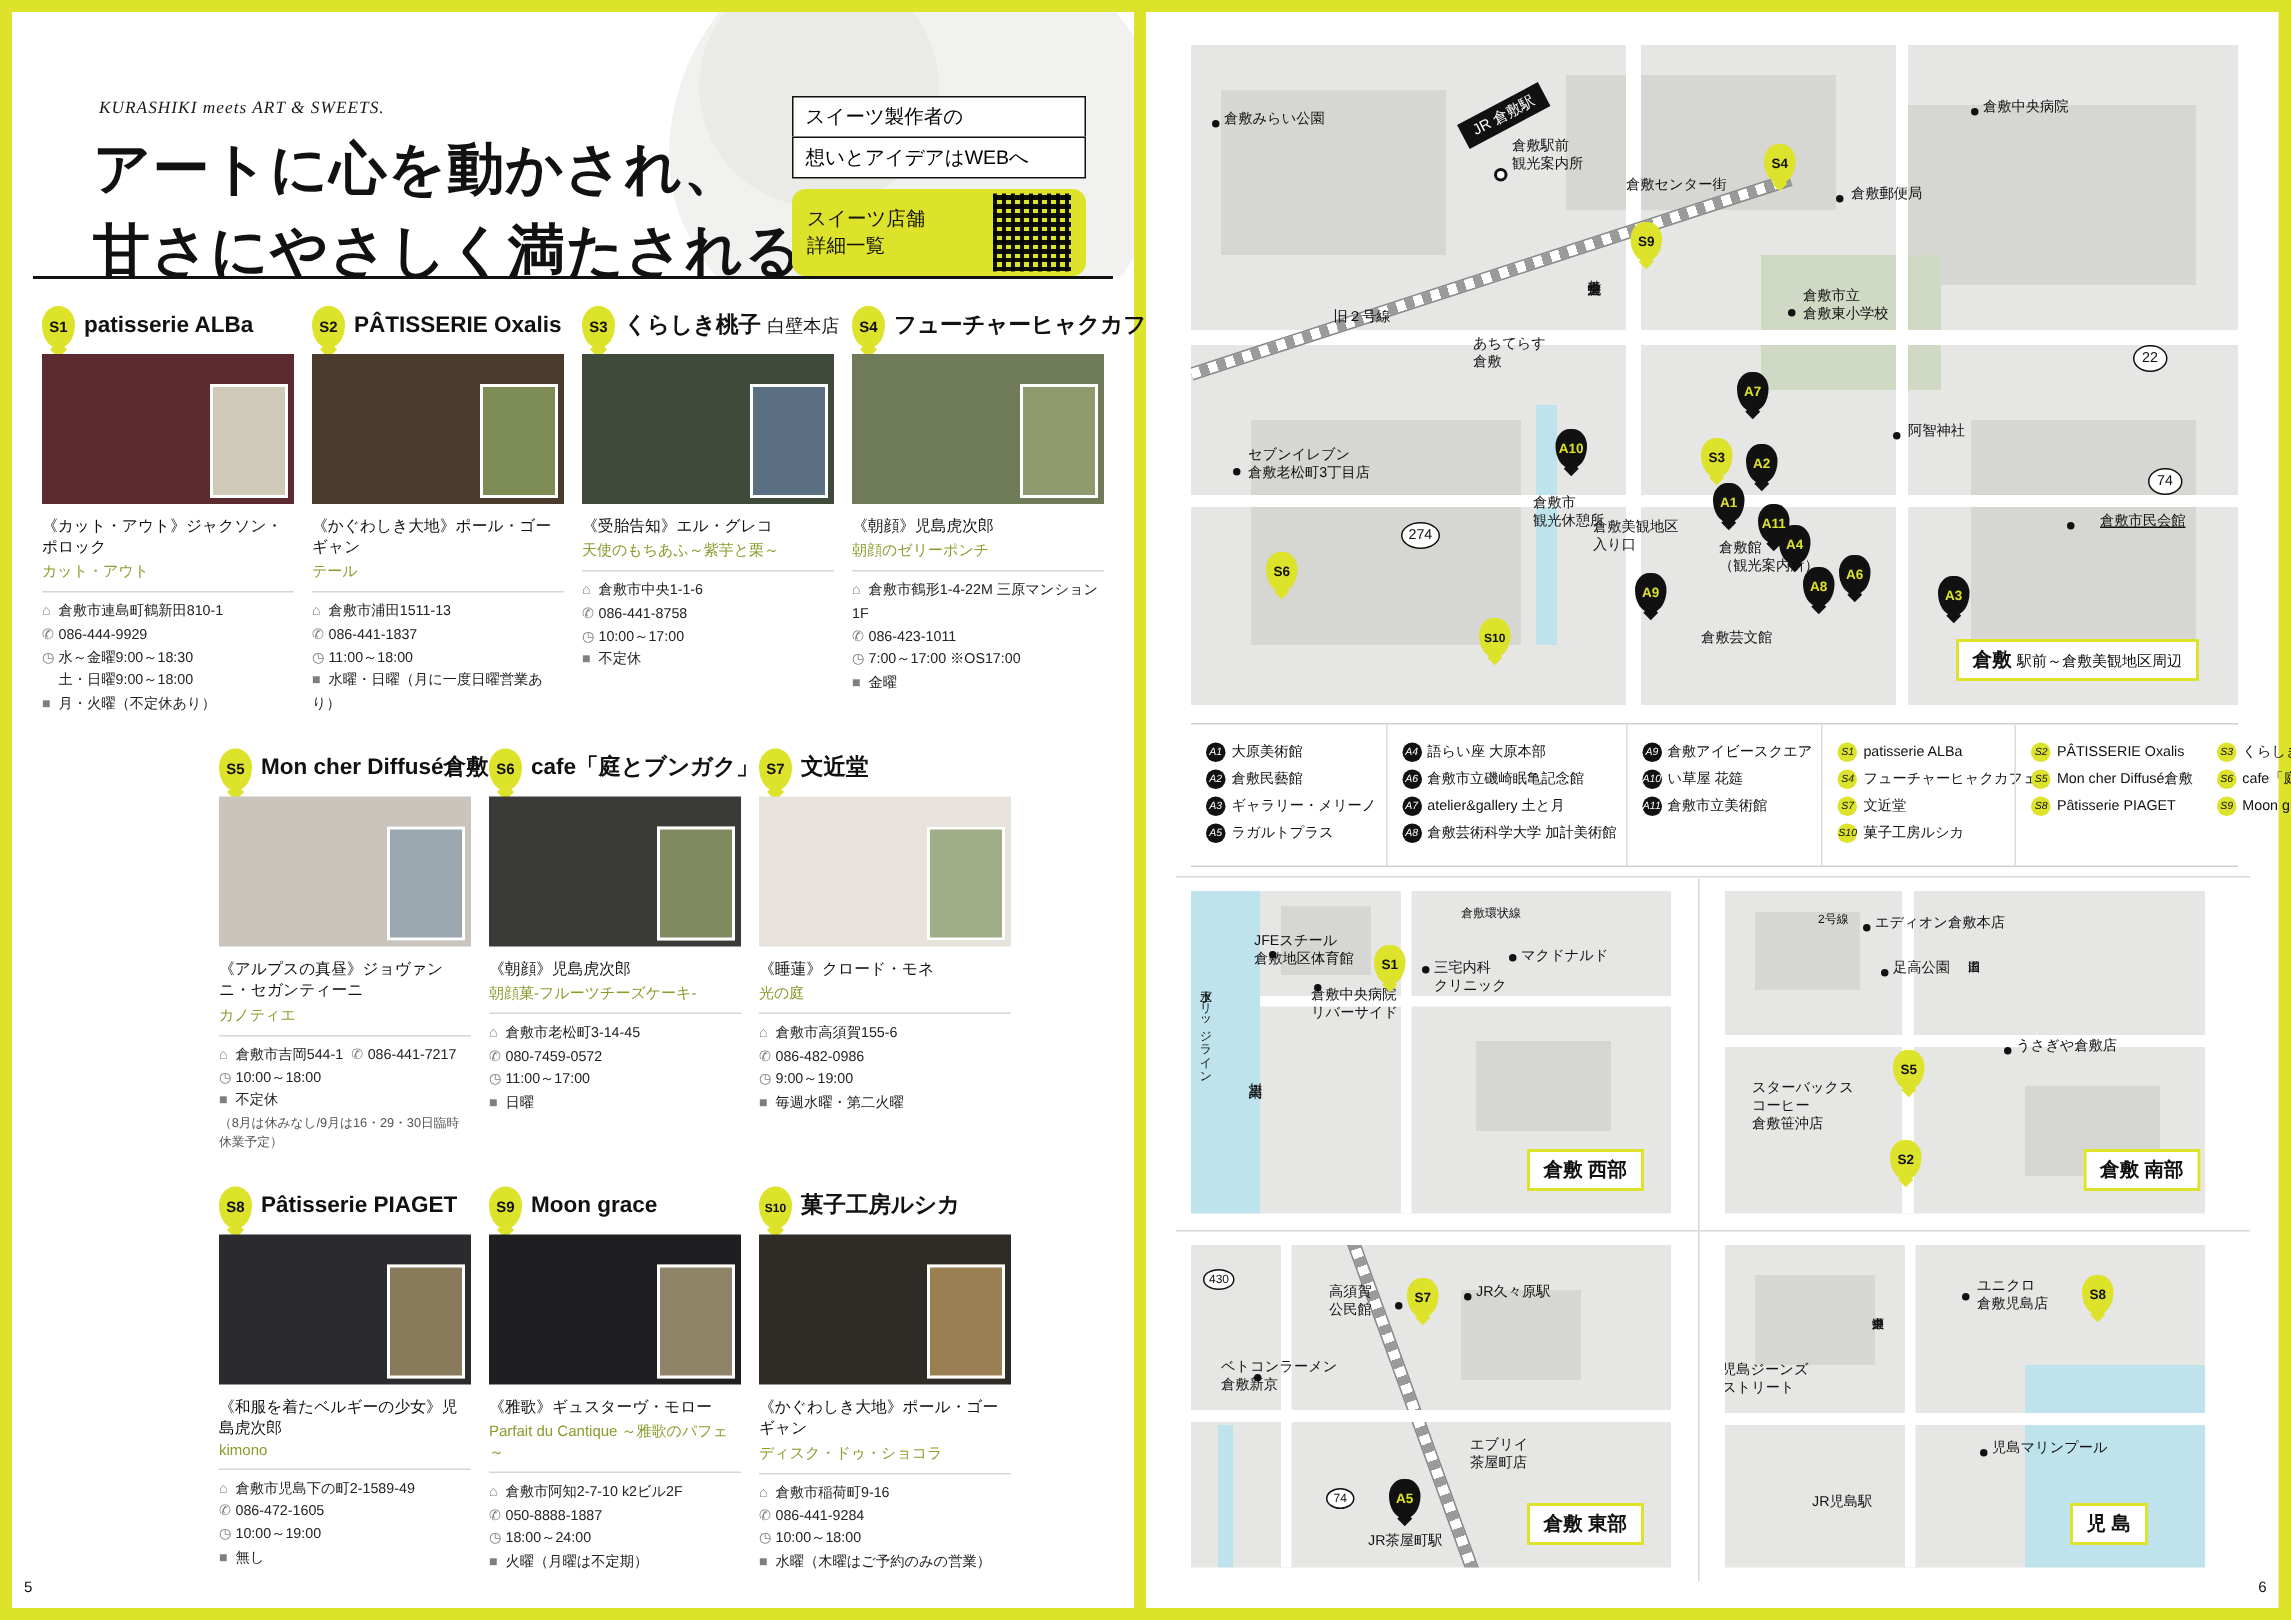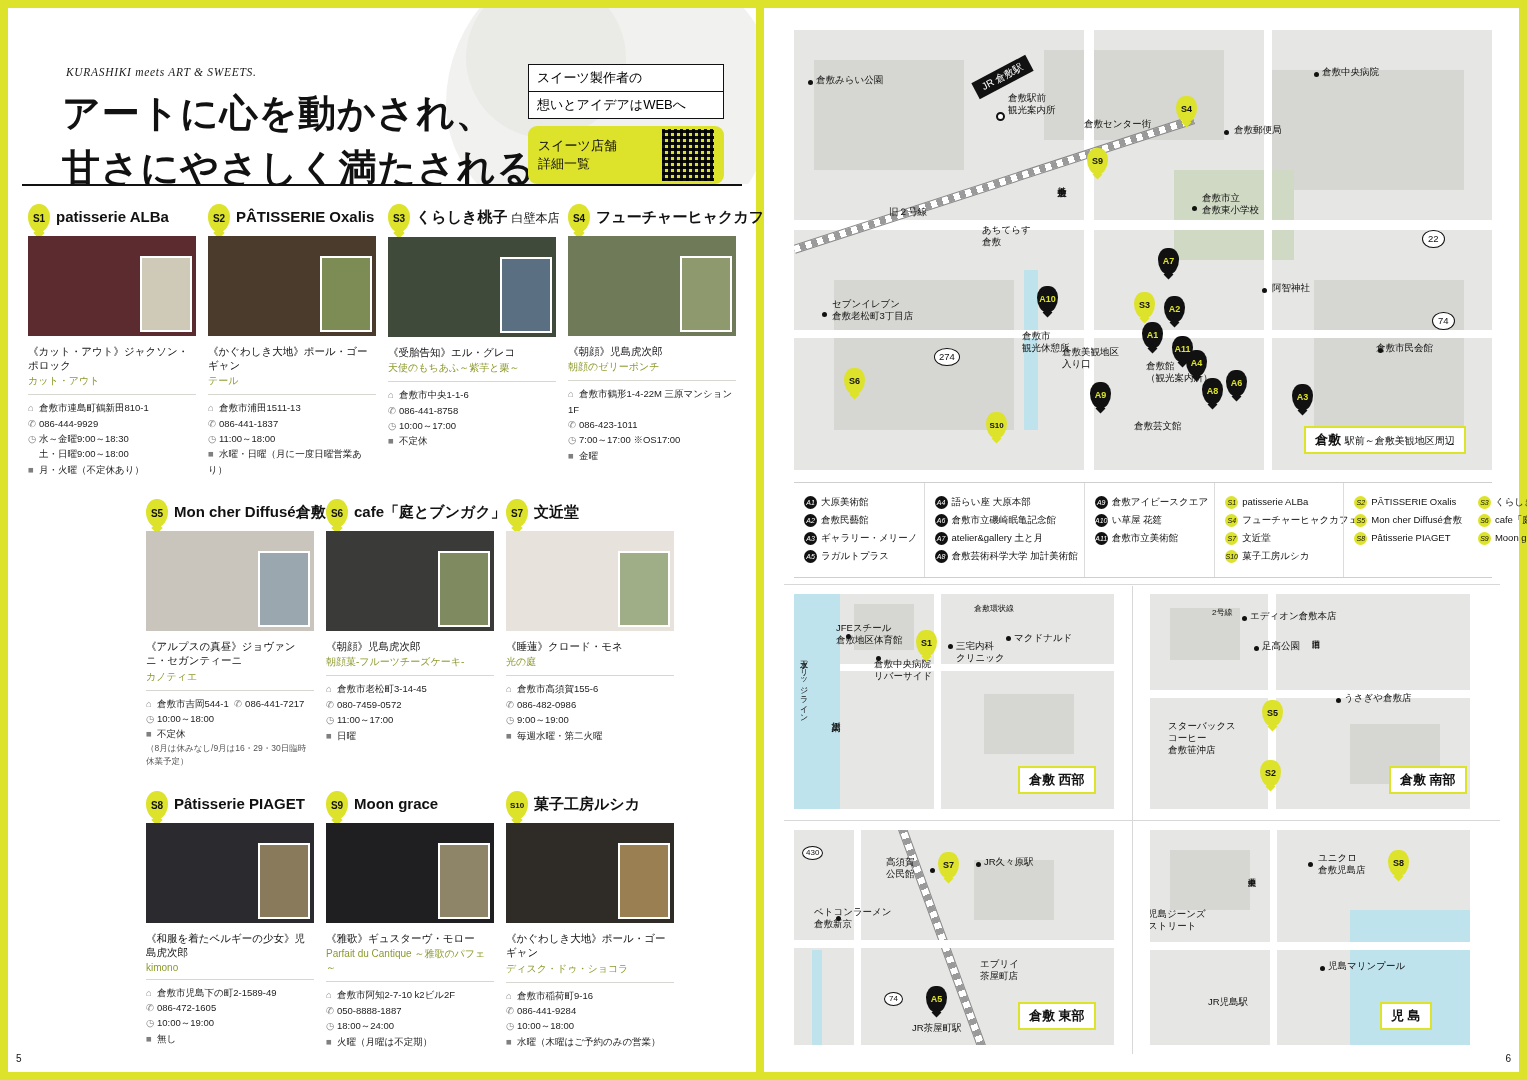--- a/index.html
+++ b/index.html
@@ -323,21 +323,21 @@
     <div class="dot" style="left:28px;top:282px;"></div>
     <div class="mlabel" style="left:38px;top:268px;white-space:pre;">セブンイレブン
 倉敷老松町3丁目店</div>
     <div class="mlabel" style="left:228px;top:300px;white-space:pre;">倉敷市
 観光休憩所</div>
     <div class="mlabel" style="left:268px;top:280px;white-space:pre;margin-top:36px;">倉敷美観地区
 入り口</div>
     <div class="mlabel" style="left:352px;top:330px;white-space:pre;">倉敷館
 （観光案内所）</div>
     <div class="dot" style="left:584px;top:318px;"></div>
-    <div class="mlabel" style="left:582px;top:312px;">倉敷市民会館</div>
+    <div class="mlabel" style="left:606px;top:312px;text-decoration:underline;">倉敷市民会館</div>
     <div class="mlabel" style="left:340px;top:390px;">倉敷芸文館</div>
     <div class="mlabel" style="left:95px;top:176px;">旧２号線</div>
     <div class="mlabel" style="left:262px;top:150px;writing-mode:vertical-rl;">倉敷中央通り</div>
 
     <div class="mlabel" style="left:628px;top:200px;border-radius:50%;background:#fff;border:1px solid #111;padding:2px 5px;text-align:right;">22</div>
     <div class="mlabel" style="left:638px;top:282px;border-radius:50%;background:#fff;border:1px solid #111;padding:2px 5px;">74</div>
     <div class="mlabel" style="left:140px;top:318px;border-radius:50%;background:#fff;border:1px solid #111;padding:2px 4px;">274</div>
 
     <div class="mpin y" style="left:382px;top:66px;">S4</div>
     <div class="mpin y" style="left:293px;top:118px;">S9</div>

